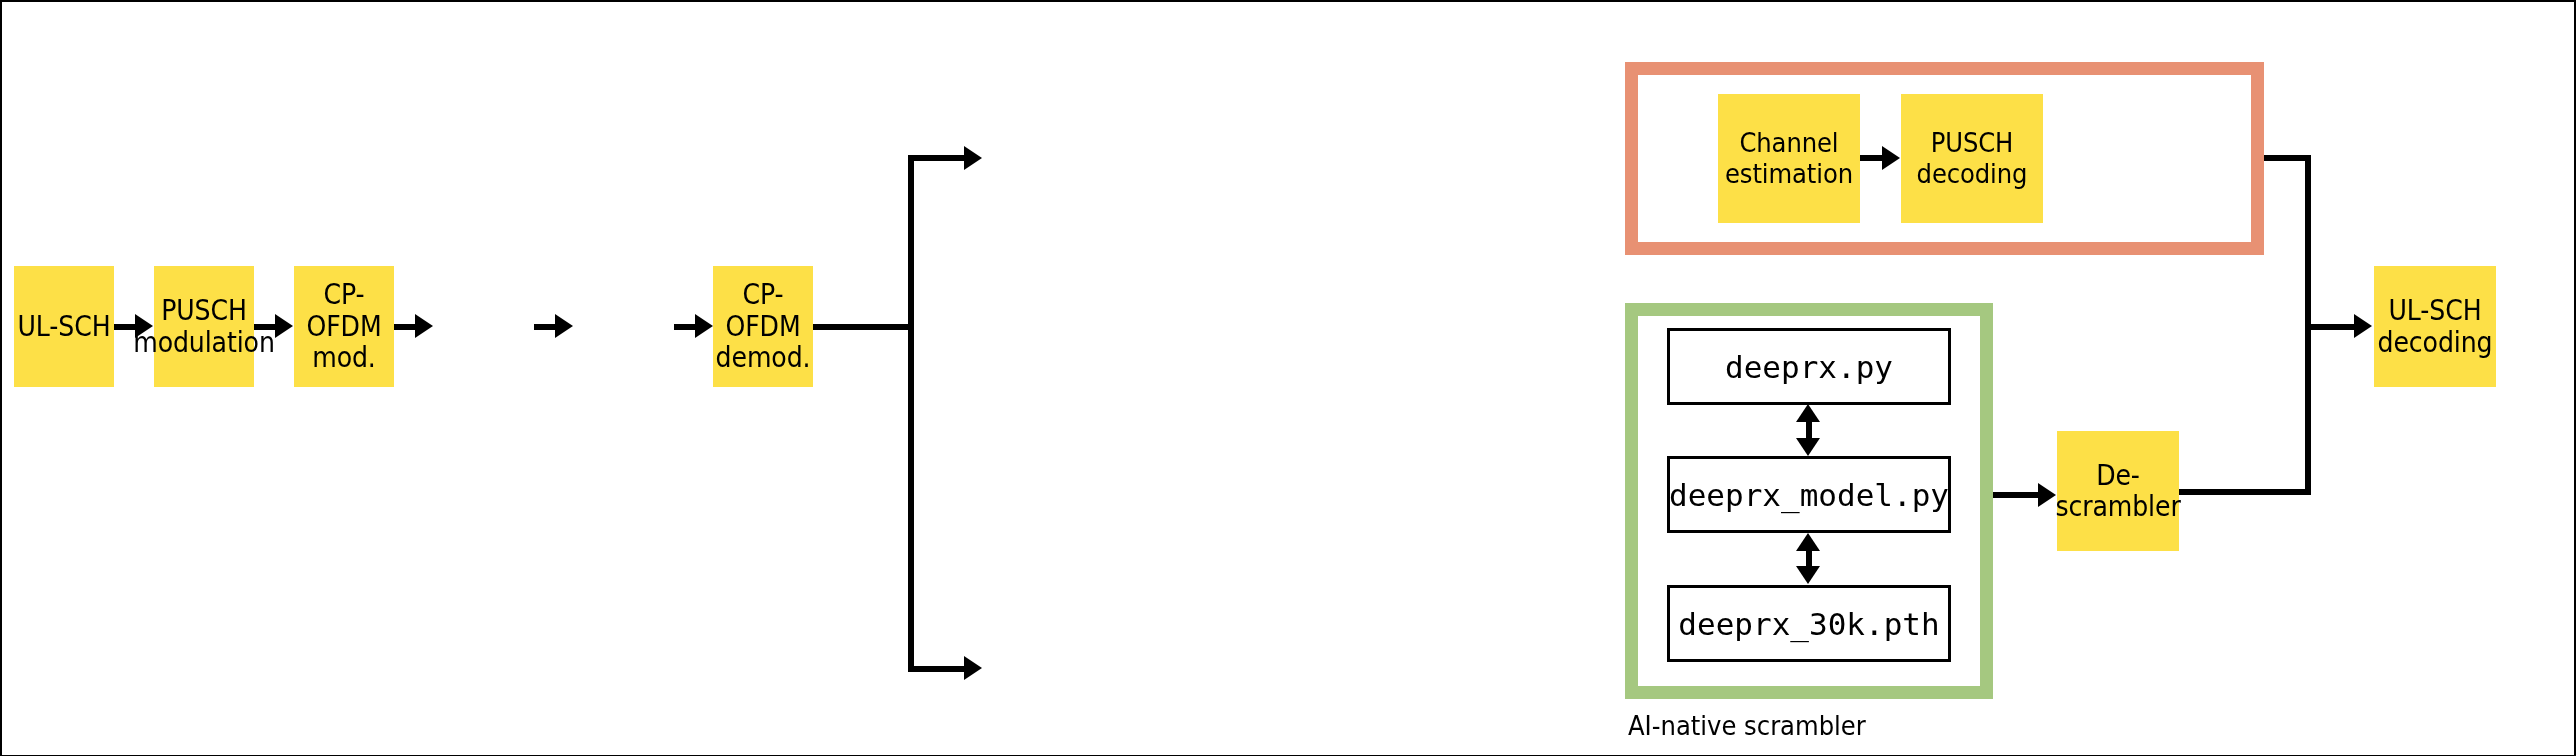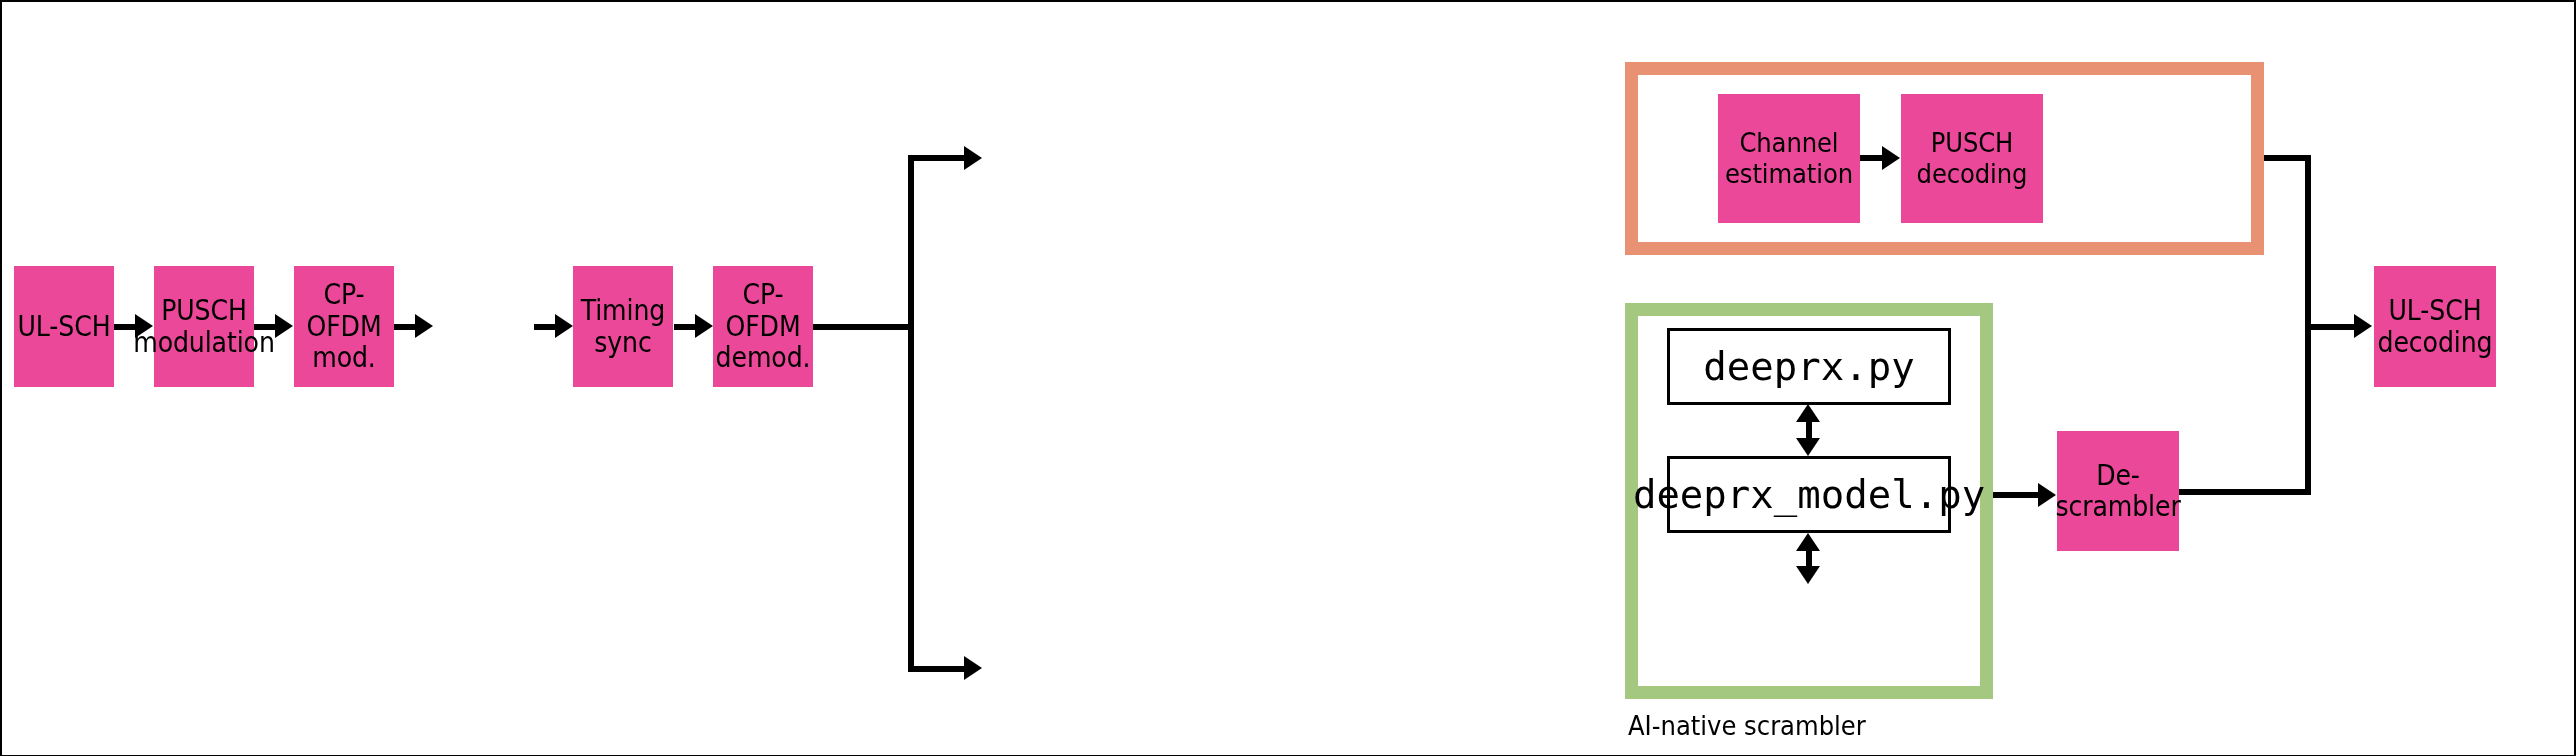--- a/index.html
+++ b/index.html
@@ -17,21 +17,21 @@
     background: #ffffff;
     border: 2.8px solid #000000;
     box-sizing: border-box;
     overflow: hidden;
   }
 
   
   .pbox {
     position: absolute;
     box-sizing: border-box;
-    background: #ec4899;
+    background: #fde047;
     display: flex;
     align-items: center;
     justify-content: center;
     text-align: center;
     line-height: 1.12;
     color: #000000;
     font-size: 28px;
     font-family: "DejaVu Sans Condensed", "Liberation Sans Narrow", "Liberation Sans", sans-serif;
     letter-spacing: -0.1px;
     white-space: pre-line;
@@ -42,21 +42,21 @@
   .cbox {
     position: absolute;
     box-sizing: border-box;
     background: #ffffff;
     border: 3.5px solid #000000;
     display: flex;
     align-items: center;
     justify-content: center;
     text-align: center;
     color: #000000;
-    font-size: 39px;
+    font-size: 31px;
     font-family: "DejaVu Sans Mono", "Liberation Mono", monospace;
     letter-spacing: 0px;
   }
 
   
   .gframe {
     position: absolute;
     box-sizing: border-box;
     background: transparent;
   }
@@ -117,22 +117,20 @@
   <div class="pbox" style="left:292px; top:264px; width:100px; height:121px;">CP-OFDM
 mod.</div>
 
   <div class="hline" style="left:392px; top:322px; width:26px;"></div>
   <div class="arrow-r" style="left:413px; top:312px;"></div>
 
 
   <div class="hline" style="left:532px; top:322px; width:26px;"></div>
   <div class="arrow-r" style="left:553px; top:312px;"></div>
 
-  <div class="pbox" style="left:571px; top:264px; width:100px; height:121px;">Timing
-sync</div>
 
   <div class="hline" style="left:672px; top:322px; width:26px;"></div>
   <div class="arrow-r" style="left:693px; top:312px;"></div>
 
   <div class="pbox" style="left:711px; top:264px; width:100px; height:121px;">CP-OFDM
 demod.</div>
 
   <div class="hline" style="left:811px; top:322px; width:97px;"></div>
 
   <div class="vline" style="left:906px; top:153px; height:517px;"></div>
@@ -166,20 +164,21 @@
   <div class="vline" style="left:1804px; top:411px; height:35px;"></div>
   <div class="arrow-u" style="left:1794px; top:402px;"></div>
   <div class="arrow-d" style="left:1794px; top:436px;"></div>
 
   <div class="cbox" style="left:1665px; top:454px; width:284px; height:77px;text-align:right;">deeprx_model.py</div>
 
   <div class="vline" style="left:1804px; top:539px; height:35px;"></div>
   <div class="arrow-u" style="left:1794px; top:531px;"></div>
   <div class="arrow-d" style="left:1794px; top:564px;"></div>
 
+  <div class="cbox" style="left:1665px; top:583px; width:284px; height:77px;">deeprx_30k.pth</div>
 
   <div class="hline" style="left:1991px; top:490px; width:50px;"></div>
   <div class="arrow-r" style="left:2036px; top:481px;"></div>
 
   <div class="pbox" style="left:2055px; top:429px; width:122px; height:120px;">De-
 scrambler</div>
 
   <div class="hline" style="left:2177px; top:487px; width:132px;"></div>
   <div class="vline" style="left:2303px; top:153px; height:340px;"></div>
 

